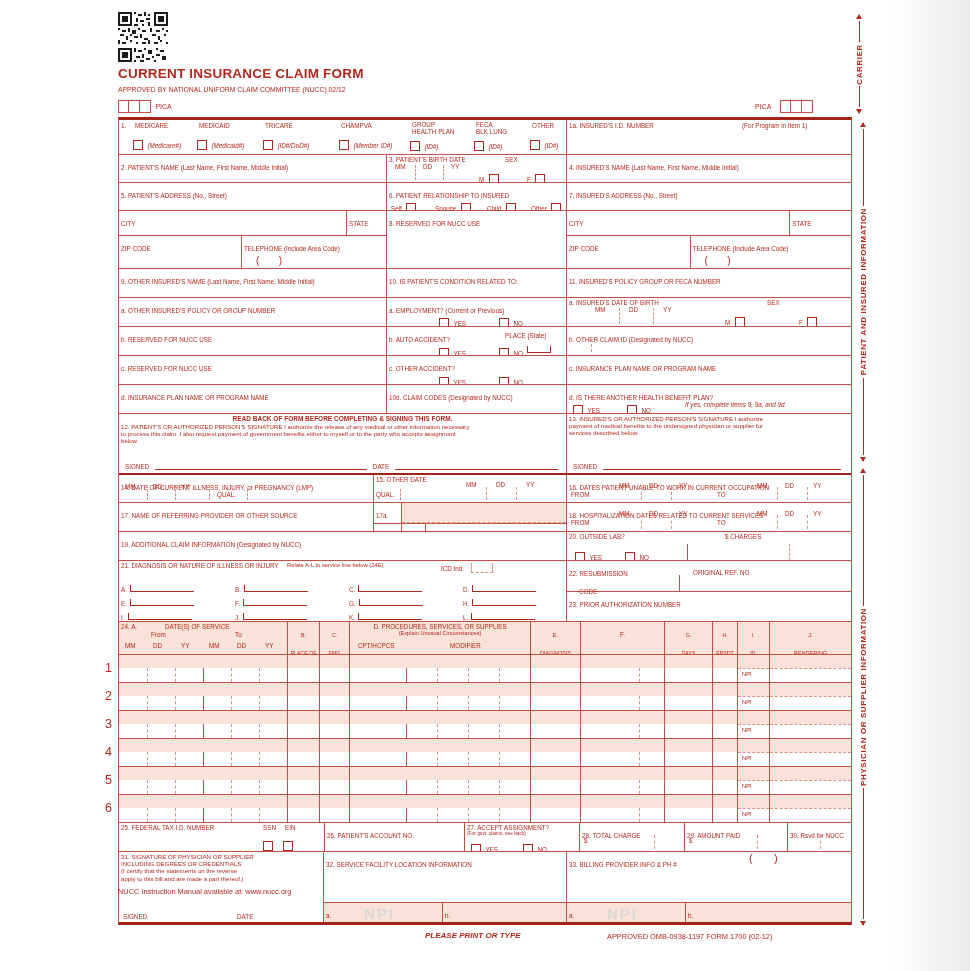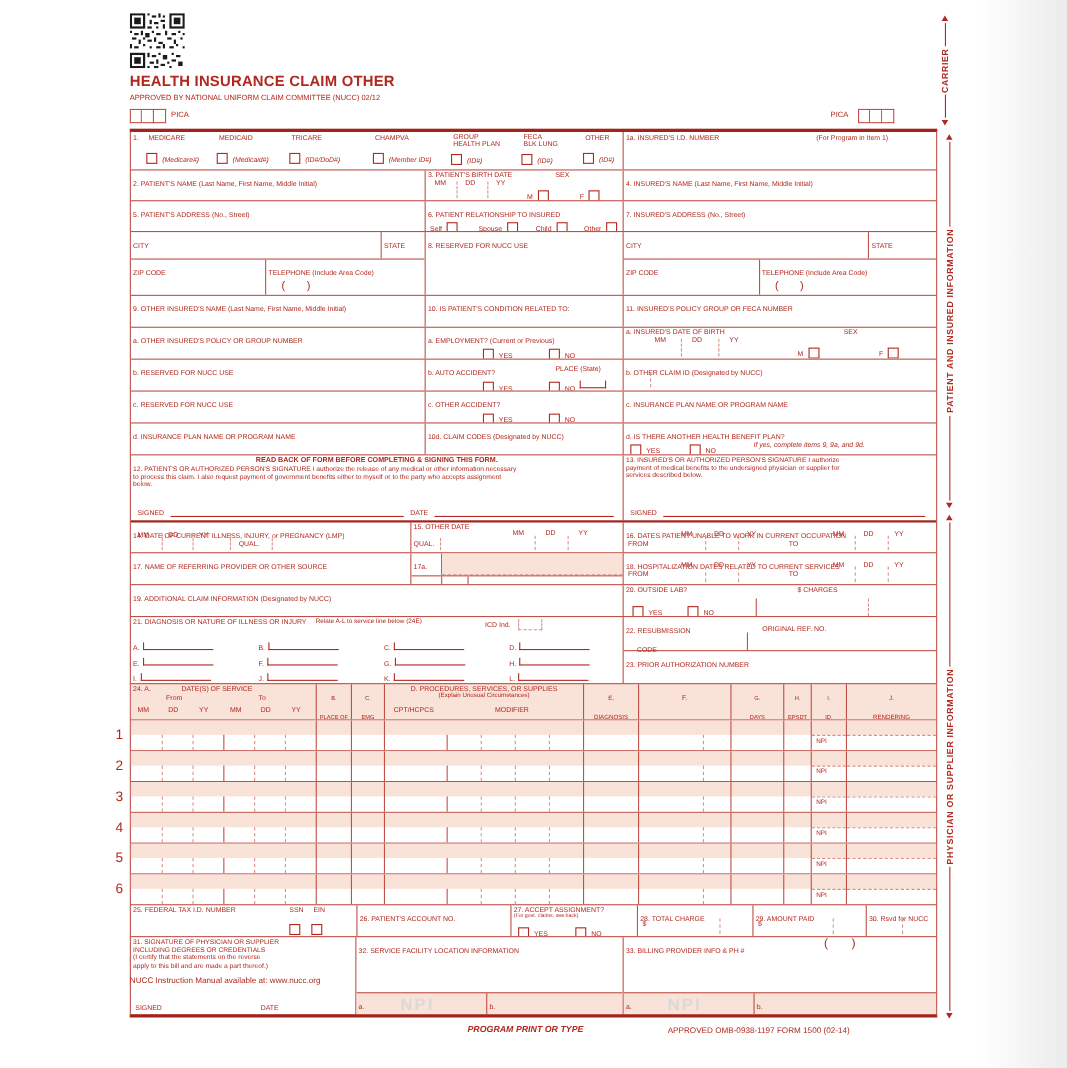--- a/index.html
+++ b/index.html
@@ -111,21 +111,21 @@
         <rect x="14" y="23" width="2" height="1"></rect>
       <rect x="17" y="22" width="1" height="1"></rect>
         <rect x="19" y="21" width="2" height="1"></rect>
         <rect x="22" y="22" width="2" height="2"></rect>
       <rect x="8" y="24" width="1" height="1"></rect>
         <rect x="11" y="24" width="2" height="1"></rect>
         <rect x="18" y="24" width="1" height="1"></rect>
     </g>
   </svg>
 
-  <div class="title">HEALTH INSURANCE CLAIM OTHER</div>
+  <div class="title">CURRENT INSURANCE CLAIM FORM</div>
   <div class="approved">APPROVED BY NATIONAL UNIFORM CLAIM COMMITTEE (NUCC) 02/12</div>
 
   <div class="abs" style="left:118px;top:97px">
     <span class="pbxrow">
         <span class="pbx"></span>
         <span class="pbx"></span>
         <span class="pbx"></span>
       </span>
     <span class="l s7" style="vertical-align:middle">PICA</span>
   </div>
@@ -743,16 +743,16 @@
   </div>
   <div class="vbar" style="left:855px;top:468px;height:458px">
     <span class="tu"></span>
     <span class="shaft"></span>
     <span class="vtxt">PHYSICIAN OR SUPPLIER INFORMATION</span>
     <span class="shaft"></span>
     <span class="td"></span>
   </div>
 
   <span class="ftr" style="left:118px;top:887px">NUCC Instruction Manual available at: www.nucc.org</span>
-  <span class="ftr b it" style="left:425px;top:931px;font-size:8px">PROGRAM PRINT OR TYPE</span>
-  <span class="ftr" style="left:607px;top:932px">APPROVED OMB-0938-1197 FORM 1500 (02-14)</span>
+  <span class="ftr b it" style="left:425px;top:931px;font-size:8px">PLEASE PRINT OR TYPE</span>
+  <span class="ftr" style="left:607px;top:932px">APPROVED OMB-0938-1197 FORM 1700 (02-12)</span>
 
 </div>
 
 </body></html>

